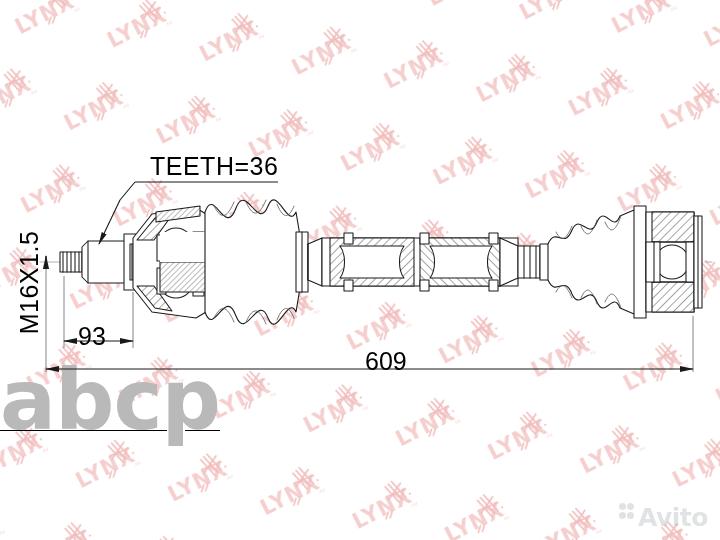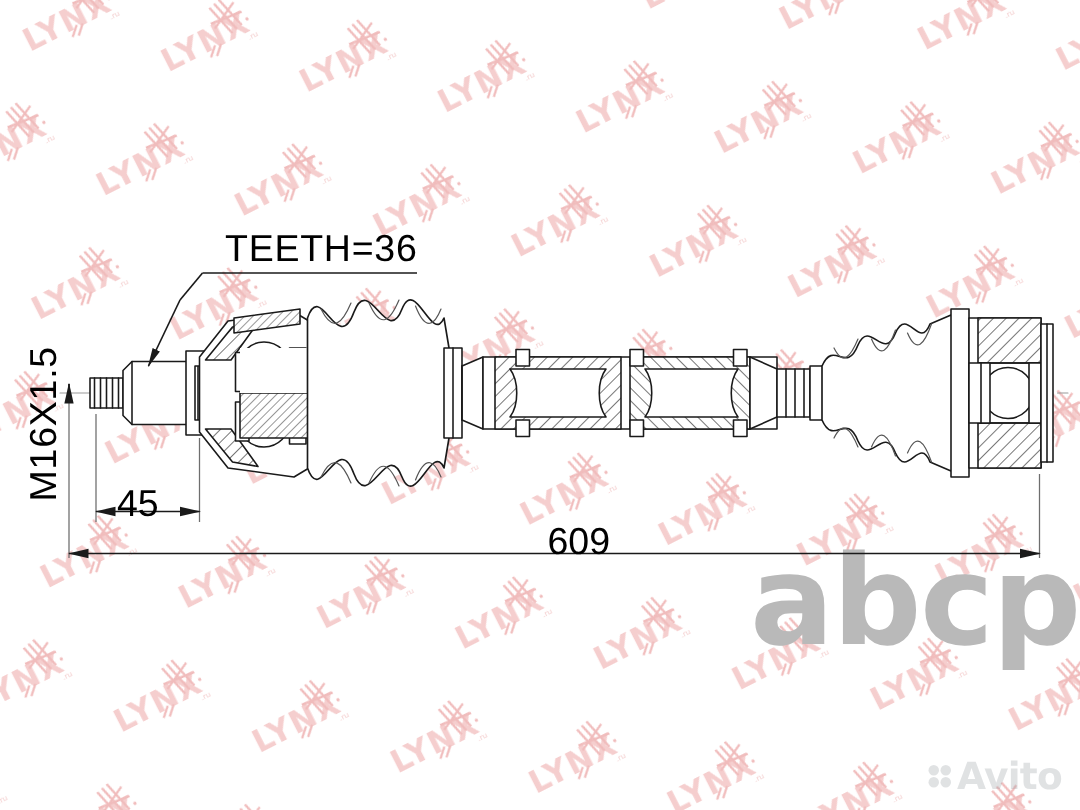--- a/index.html
+++ b/index.html
@@ -3,26 +3,26 @@
 <meta charset="utf-8">
 <title>Drive Shaft Technical Drawing</title>
 <style>
   html,body{margin:0;padding:0;background:#fff;}
   body{width:720px;height:540px;overflow:hidden;
        font-family:"Liberation Sans","DejaVu Sans",sans-serif;}
   #stage{position:relative;width:720px;height:540px;background:#ffffff;overflow:hidden;}
 
   
   #wm-lynx{position:absolute;inset:0;z-index:1;pointer-events:none;opacity:.95;}
-  #wm-abcp{position:absolute;left:0;right:0;top:352px;z-index:2;text-align:right;
-           pointer-events:none;}
+  #wm-abcp{position:absolute;left:0;right:0;top:352px;z-index:2;text-align:left;
+           pointer-events:none;text-decoration:underline;}
   #wm-abcp span{font-size:83px;font-weight:700;color:#b9b9b9;letter-spacing:-1px;
                 font-family:"DejaVu Sans",sans-serif;}
   #wm-avito{position:absolute;right:12px;bottom:8px;z-index:5;pointer-events:none;
-            display:flex;align-items:center;gap:4px;opacity:.30;}
+            display:flex;align-items:flex-start;gap:4px;opacity:.30;}
   #wm-avito .dots{display:grid;grid-template-columns:7px 7px;grid-gap:1.5px;}
   #wm-avito .dots i{display:block;width:7px;height:7px;border-radius:50%;background:#9aa0a6;}
   #wm-avito .atxt{font-size:25px;font-weight:700;color:#9aa0a6;
                   font-family:"DejaVu Sans",sans-serif;letter-spacing:-.5px;}
 
   
   #drawing{position:absolute;inset:0;z-index:3;pointer-events:none;}
 
   
   .anno{position:absolute;z-index:4;color:#000;font-weight:400;
@@ -223,21 +223,21 @@
       <line x1="64" y1="341" x2="133" y2="341" marker-start="url(#arrL)" marker-end="url(#arrR)"></line>
 
       <line x1="46" y1="369" x2="693" y2="369" marker-start="url(#arrL)" marker-end="url(#arrR)"></line>
 
       <line x1="46" y1="256" x2="46" y2="262" marker-start="url(#arrL)"></line>
     </g>
   </svg>
 
   <div class="anno" id="lbl-teeth">TEETH=36</div>
   <div class="anno" id="lbl-m16">M16X1.5</div>
-  <div class="anno" id="lbl-59">45</div>
+  <div class="anno" id="lbl-59">93</div>
   <div class="anno" id="lbl-771">609</div>
 
   <div id="wm-avito">
     <span class="dots">
       <i></i>
         <i></i>
         <i></i>
         <i></i>
     </span>
     <span class="atxt">Avito</span>

